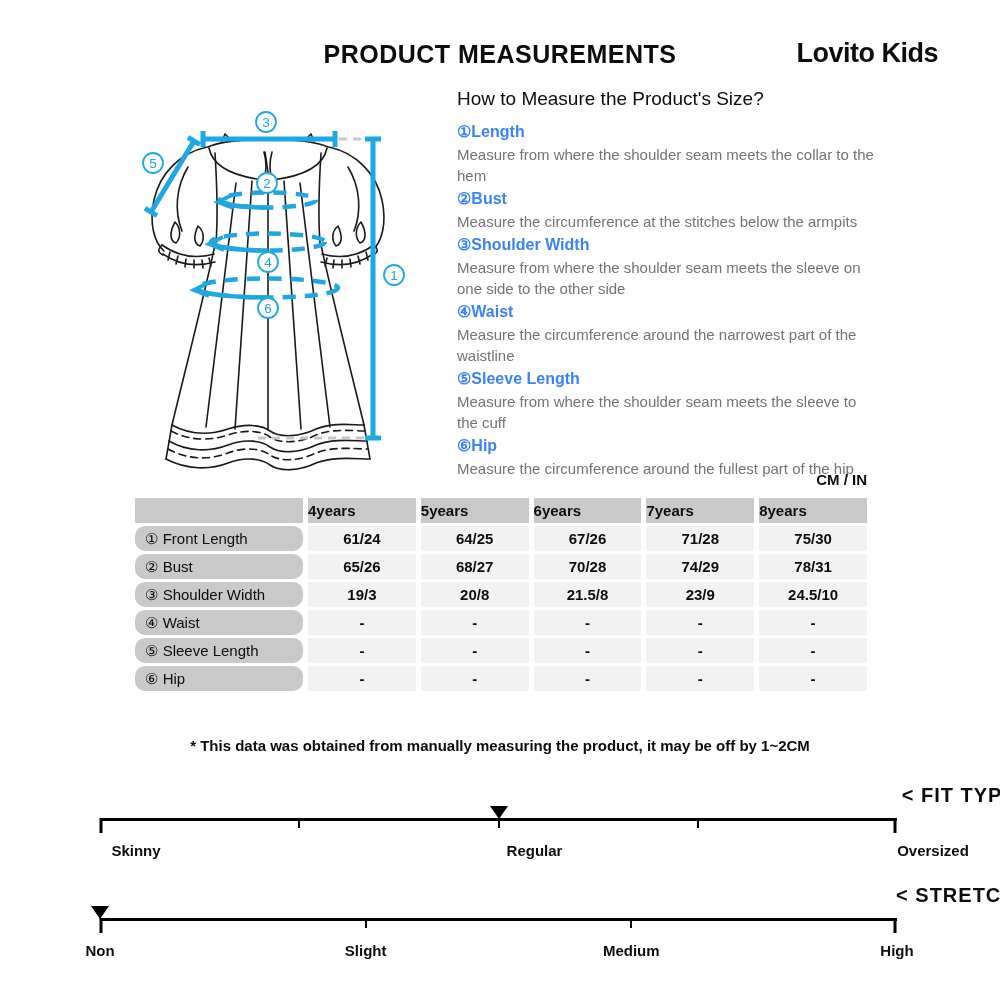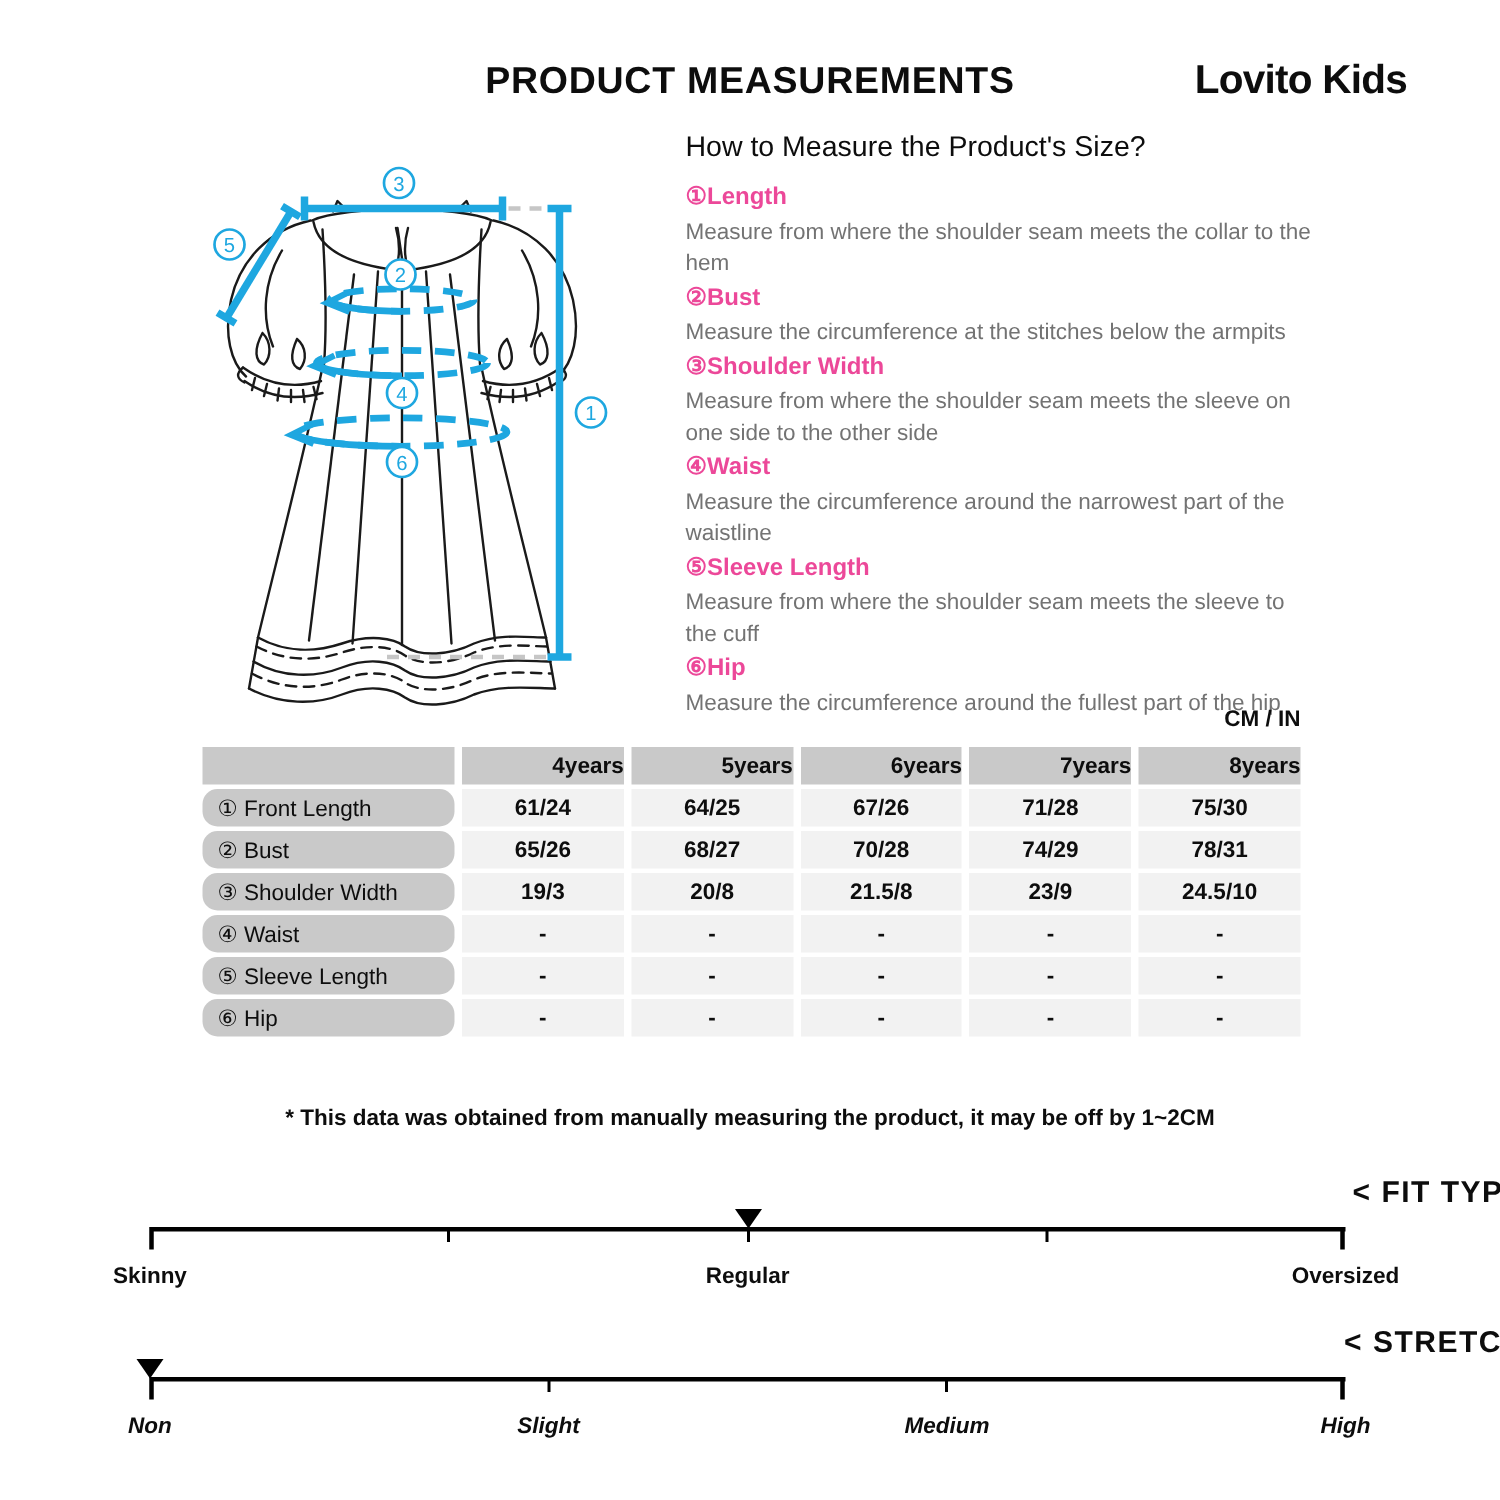--- a/index.html
+++ b/index.html
@@ -6,28 +6,28 @@
   html,body { width:1000px; height:1000px; background:#ffffff; font-family:"Liberation Sans", sans-serif; color:#0d0d0d; }
   .abs { position:absolute; }
 
   
   .page-title { top:40px; left:0; width:1000px; text-align:center; font-size:25px; font-weight:800; letter-spacing:.5px; }
   .brand { top:38px; right:62px; font-size:27px; font-weight:800; letter-spacing:-.5px; }
 
   
   .howto { top:88px; left:457px; width:424px; }
   .howto h2 { font-size:19px; font-weight:400; margin-bottom:10px; }
-  .howto .item-label { font-size:16px; font-weight:700; line-height:24px; color:#ec4899; }
+  .howto .item-label { font-size:16px; font-weight:700; line-height:24px; color:#3b82f6; }
   .howto .item-desc { font-size:15px; color:#737373; line-height:21px; margin-bottom:1px; }
 
   
   .units { top:471px; left:135px; width:732px; text-align:right; font-size:15px; font-weight:700; }
   table.size { position:absolute; top:495px; left:130px; width:742px; border-collapse:separate; border-spacing:5px 3px; table-layout:fixed; }
   table.size th, table.size td { height:25px; font-size:15px; vertical-align:middle; }
-  table.size .hdr { background:#c9c9c9; font-weight:700; text-align:right; }
+  table.size .hdr { background:#c9c9c9; font-weight:700; text-align:left; }
   table.size .lbl { background:#c9c9c9; font-weight:400; text-align:left; padding-left:10px;border-radius:10px; }
   table.size .val { background:#f2f2f2; font-weight:700; text-align:center; }
   table.size col.c0 { width:168px; }
 
   .footnote { top:737px; left:0; width:1000px; text-align:center; font-size:15px; font-weight:700; }
 
   
   .scale-title { left:0; width:1000px; text-align:right; font-size:20px; font-weight:800; letter-spacing:1px;margin-left:36px; }
   .scale { left:100px; width:797px; height:16px; }
   .scale .line { position:absolute; top:0; left:0; width:100%; height:3px; background:#000; }
@@ -236,33 +236,33 @@
 <div class="abs scale-title" style="top:784px;">&lt; FIT TYPE &gt;</div>
 <div class="abs scale" style="top:818px;">
   <div class="line"></div>
   <div class="tick end" style="left:1px;"></div>
   <div class="tick" style="left:25%;"></div>
   <div class="tick" style="left:50%;"></div>
   <div class="tick" style="left:75%;"></div>
   <div class="tick end" style="left:calc(100% - 2px);"></div>
   <div class="marker" style="left:50%;"></div>
 </div>
-<div class="abs scale-labels" style="top:842px;">
+<div class="abs scale-labels" style="top:842px;margin-left:36px;">
   <span style="left:0%;">Skinny</span>
   <span style="left:50%;">Regular</span>
   <span style="left:100%;">Oversized</span>
 </div>
 
 <div class="abs scale-title" style="top:884px;">&lt; STRETCH &gt;</div>
 <div class="abs scale" style="top:918px;">
   <div class="line"></div>
   <div class="tick end" style="left:1px;"></div>
   <div class="tick" style="left:33.33%;"></div>
   <div class="tick" style="left:66.66%;"></div>
   <div class="tick end" style="left:calc(100% - 2px);"></div>
   <div class="marker" style="left:0%;"></div>
 </div>
-<div class="abs scale-labels" style="top:942px;font-style:italic;">
+<div class="abs scale-labels" style="top:942px;">
   <span style="left:0%;">Non</span>
   <span style="left:33.33%;">Slight</span>
   <span style="left:66.66%;">Medium</span>
   <span style="left:100%;">High</span>
 </div>
 
 </body></html>

